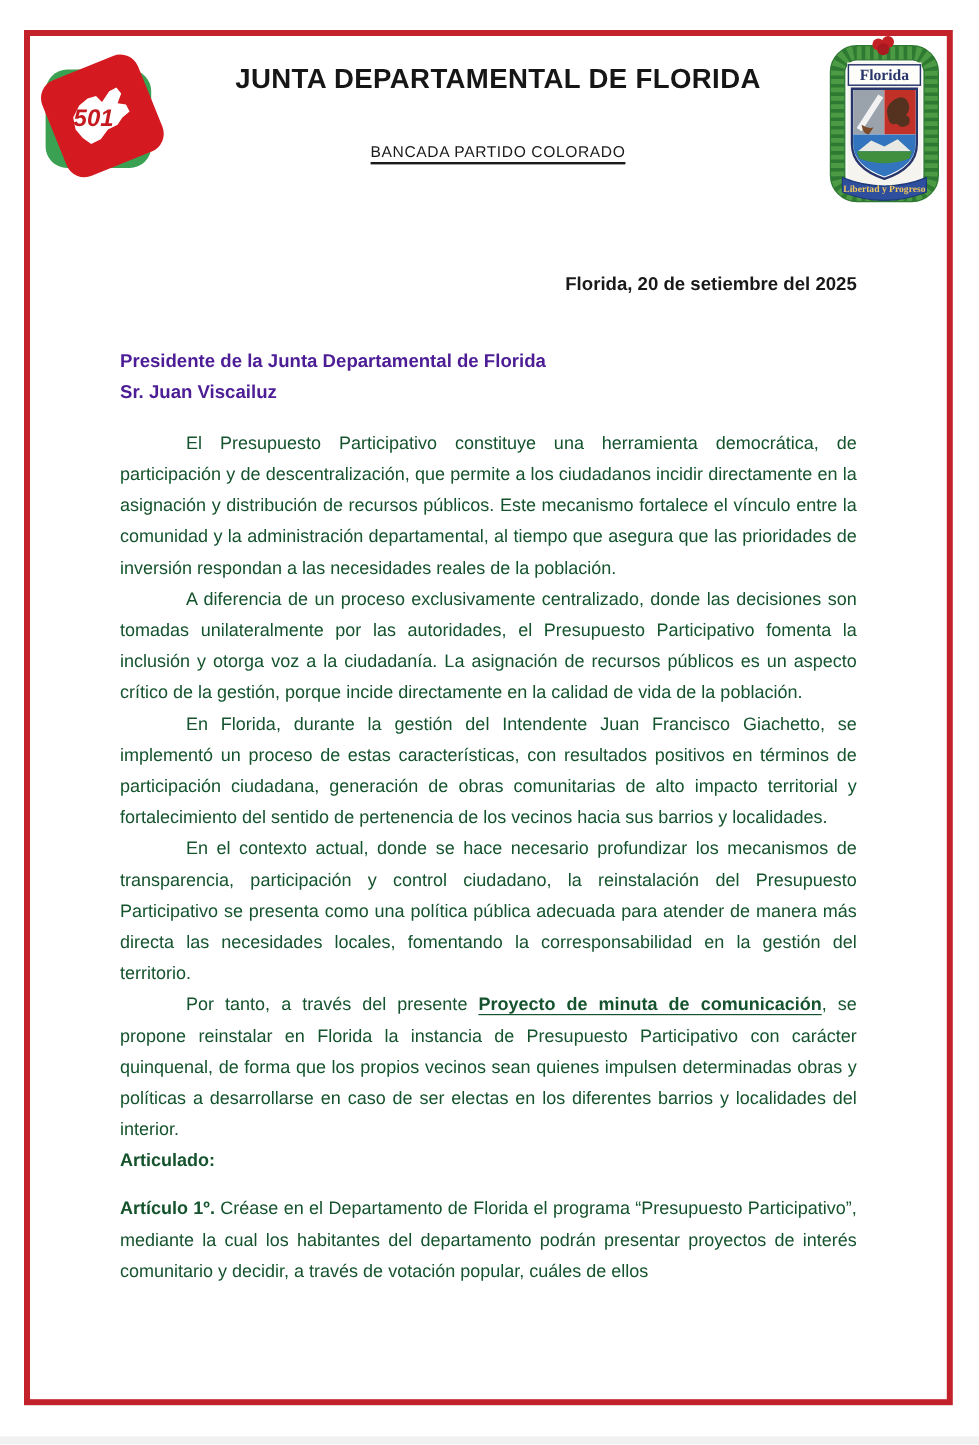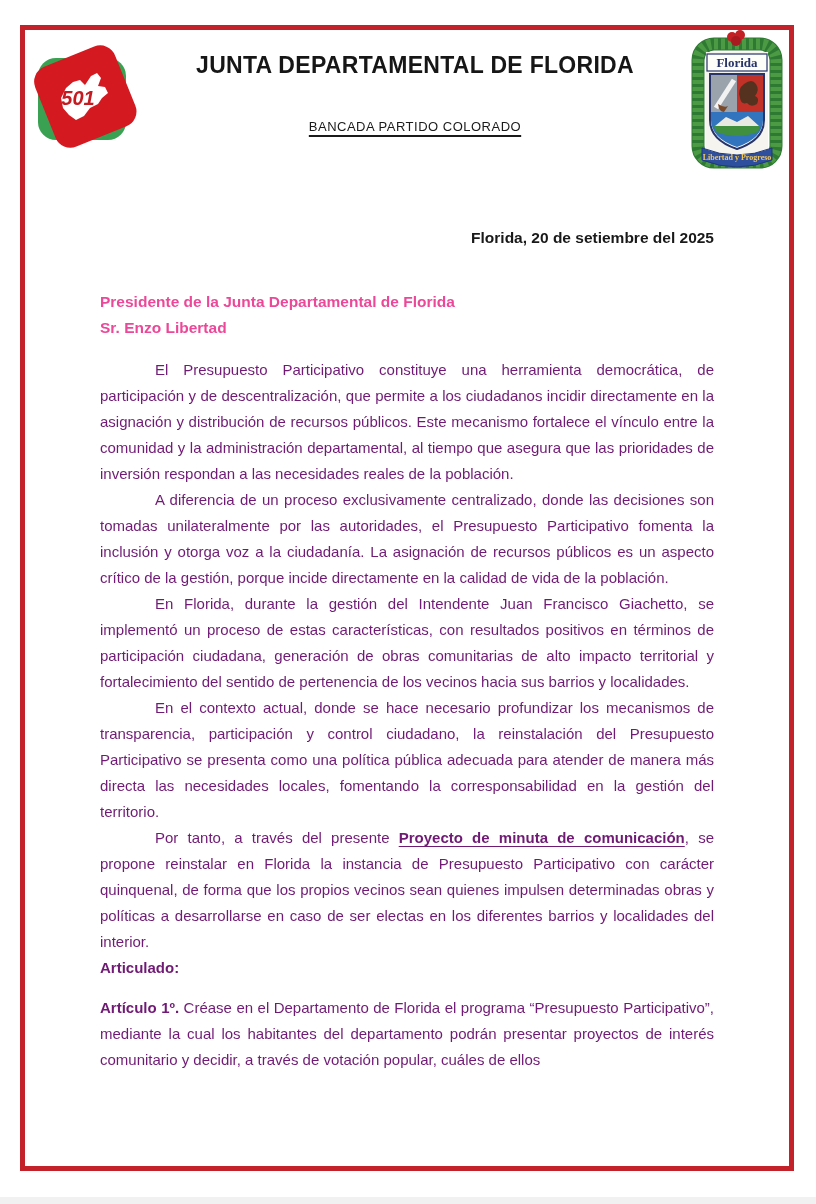--- a/index.html
+++ b/index.html
@@ -25,25 +25,25 @@
     margin:40px 0 0 0;font-size:13px;font-weight:normal;letter-spacing:0.5px;color:#1a1a1a;
     text-decoration:underline;text-underline-offset:4px;text-decoration-thickness:2px;
   }
   .coat{position:absolute;left:688px;top:28px;width:98px;height:150px;}
   .dateline{
     position:absolute;left:100px;top:229px;width:614px;
     text-align:right;font-weight:bold;font-size:15.5px;color:#191919;
   }
   .addressee{
     position:absolute;left:100px;top:289px;
-    font-weight:bold;font-size:15.5px;line-height:26px;color:#ec4899;
+    font-weight:bold;font-size:15.5px;line-height:26px;color:#4c1d95;
   }
   .body-text{
     position:absolute;left:100px;top:357px;width:614px;
-    font-size:15px;line-height:26px;text-align:justify;color:#701a75;
+    font-size:15px;line-height:26px;text-align:justify;color:#14532d;
   }
   .body-text p{margin:0;text-indent:55px;}
   .body-text p.heading{font-weight:bold;text-indent:0;}
   .body-text p.article{margin-top:14px;text-indent:0;}
   .emph{font-weight:bold;text-decoration:underline;text-underline-offset:3px;}
   .bold{font-weight:bold;}
   .bottom-edge{position:absolute;left:0;top:1197px;width:816px;height:7px;background:#f1f1f1;}
 </style>
 </head>
 <body>
@@ -97,21 +97,21 @@
 
       <path d="M14,120 Q49,134 84,120 L84,132 Q49,146 14,132 Z" fill="#2e4e9e" stroke="#1f3a7a" stroke-width="1"></path>
       <text x="49" y="132" text-anchor="middle" font-family="Liberation Serif, serif" font-size="8" font-weight="bold" fill="#f0c75e">Libertad y Progreso</text>
     </svg>
   </div>
 
   <div class="dateline">Florida, 20 de setiembre del 2025</div>
 
   <div class="addressee">
     <div>Presidente de la Junta Departamental de Florida</div>
-    <div>Sr. Enzo Libertad</div>
+    <div>Sr. Juan Viscailuz</div>
   </div>
 
   <div class="body-text">
     <p>El Presupuesto Participativo constituye una herramienta democrática, de participación y de descentralización, que permite a los ciudadanos incidir directamente en la asignación y distribución de recursos públicos. Este mecanismo fortalece el vínculo entre la comunidad y la administración departamental, al tiempo que asegura que las prioridades de inversión respondan a las necesidades reales de la población.</p>
     <p>A diferencia de un proceso exclusivamente centralizado, donde las decisiones son tomadas unilateralmente por las autoridades, el Presupuesto Participativo fomenta la inclusión y otorga voz a la ciudadanía. La asignación de recursos públicos es un aspecto crítico de la gestión, porque incide directamente en la calidad de vida de la población.</p>
     <p>En Florida, durante la gestión del Intendente Juan Francisco Giachetto, se implementó un proceso de estas características, con resultados positivos en términos de participación ciudadana, generación de obras comunitarias de alto impacto territorial y fortalecimiento del sentido de pertenencia de los vecinos hacia sus barrios y localidades.</p>
     <p>En el contexto actual, donde se hace necesario profundizar los mecanismos de transparencia, participación y control ciudadano, la reinstalación del Presupuesto Participativo se presenta como una política pública adecuada para atender de manera más directa las necesidades locales, fomentando la corresponsabilidad en la gestión del territorio.</p>
     <p><span>Por tanto, a través del presente </span><span class="emph">Proyecto de minuta de comunicación</span><span>, se propone reinstalar en Florida la instancia de Presupuesto Participativo con carácter quinquenal, de forma que los propios vecinos sean quienes impulsen determinadas obras y políticas a desarrollarse en caso de ser electas en los diferentes barrios y localidades del interior.</span></p>
     <p class="heading">Articulado:</p>
     <p class="article"><span class="bold">Artículo 1º.</span><span> Créase en el Departamento de Florida el programa “Presupuesto Participativo”, mediante la cual los habitantes del departamento podrán presentar proyectos de interés comunitario y decidir, a través de votación popular, cuáles de ellos</span></p>

